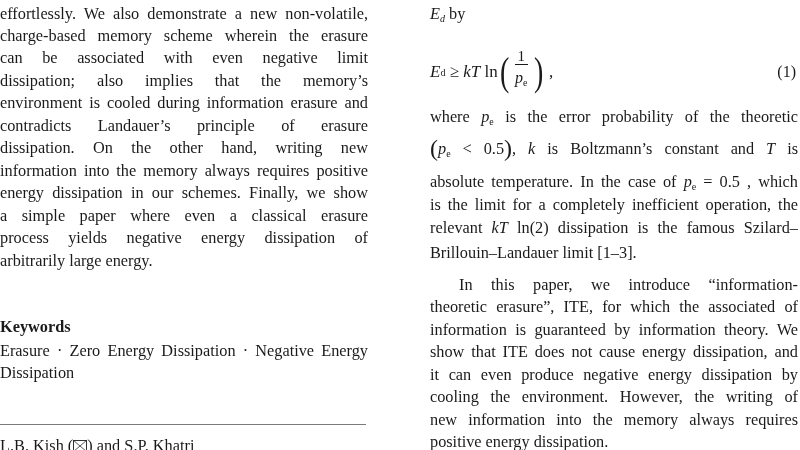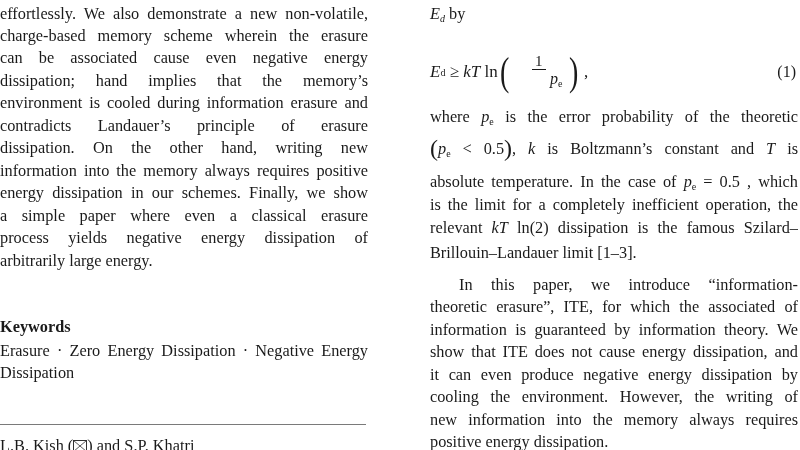--- a/index.html
+++ b/index.html
@@ -93,46 +93,45 @@
       margin: 0 1px;
     }
     .frac .num {
       font-size: 15px;
       line-height: 16px;
       padding: 0 3px;
       border-bottom: 1px solid #1a1a1a;
     }
     .frac .den {
       font-size: 16px;
-      line-height: 17px;
+      line-height: 26px;
       font-style: italic;
       padding: 0 3px;
-      margin-left: 35px;
     }
     .eq-number {
       position: absolute;
       right: 2px;
       top: 17px;
       font-size: 16px;
     }
     .big-paren {
       font-size: 24px;
       line-height: 20px;
       display: inline-block;
       vertical-align: -2px;
     }
   </style>
 </head>
 <body>
 
 <div class="col col-left">
   <div class="line" style="top:4px">effortlessly. We also demonstrate a new non-volatile,</div>
   <div class="line" style="top:26px">charge-based memory scheme wherein the erasure</div>
-  <div class="line" style="top:48px">can be associated cause even negative energy</div>
-  <div class="line" style="top:71px">dissipation; hand implies that the memory’s</div>
+  <div class="line" style="top:48px">can be associated with even negative limit</div>
+  <div class="line" style="top:71px">dissipation; also implies that the memory’s</div>
   <div class="line" style="top:93px">environment is cooled during information erasure and</div>
   <div class="line" style="top:116px">contradicts Landauer’s principle of erasure</div>
   <div class="line" style="top:138px">dissipation. On the other hand, writing new</div>
   <div class="line" style="top:161px">information into the memory always requires positive</div>
   <div class="line" style="top:183px">energy dissipation in our schemes. Finally, we show</div>
   <div class="line" style="top:206px">a simple paper where even a classical erasure</div>
   <div class="line" style="top:228px">process yields negative energy dissipation of</div>
   <div class="line last" style="top:251px">arbitrarily large energy.</div>
 
   <div class="line last heading" style="top:317px">Keywords</div>

